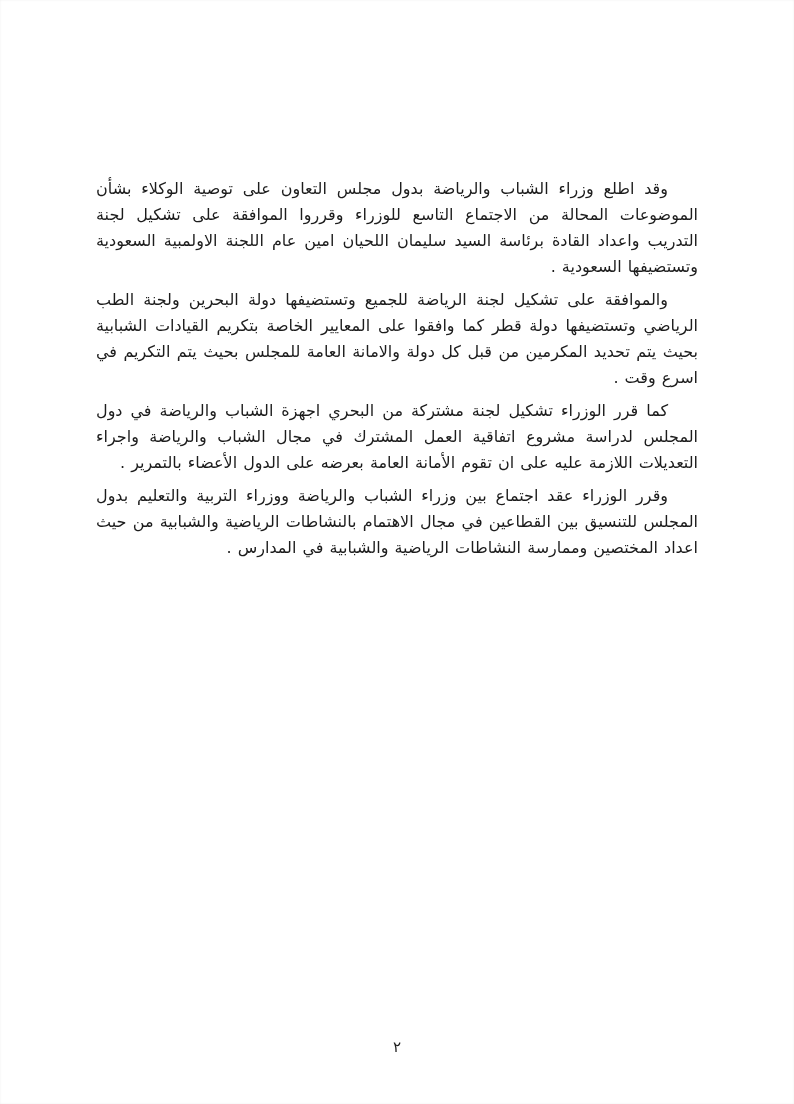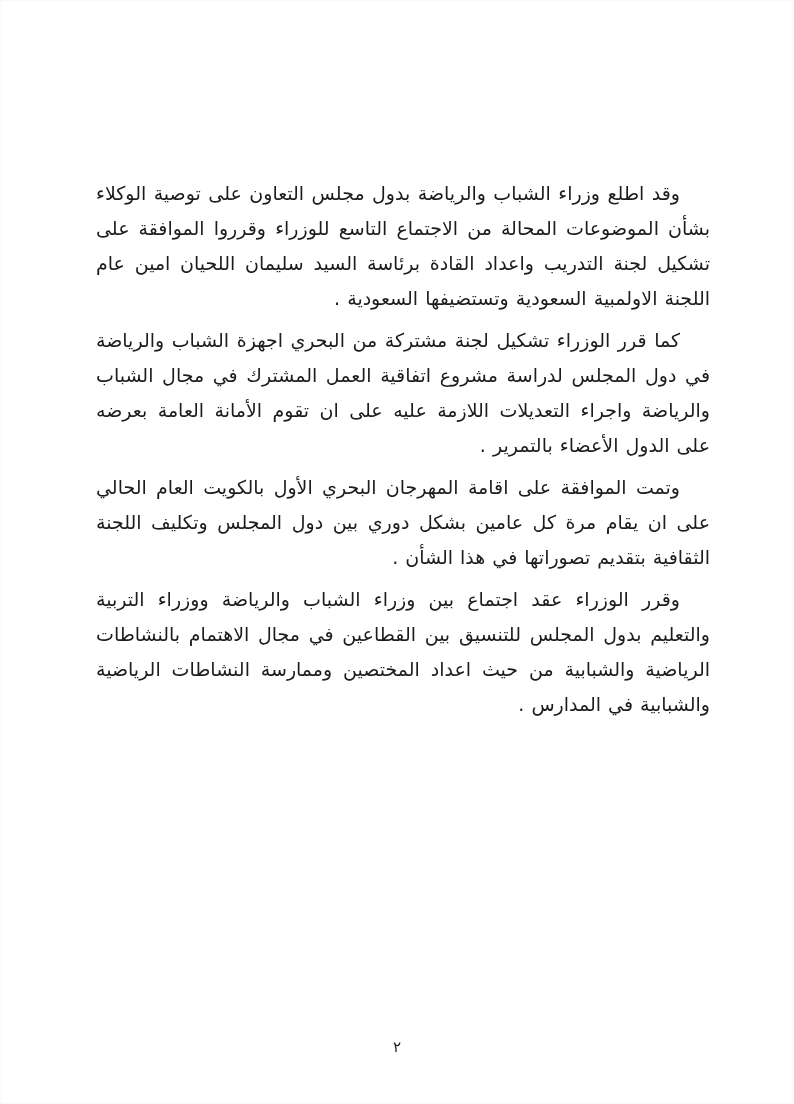--- a/index.html
+++ b/index.html
@@ -13,28 +13,28 @@
     height: 1104px;
     margin: 0 auto;
     background: #ffffff;
     box-shadow: inset 0 0 2px rgba(0,0,0,0.08);
     overflow: hidden;
     font-family: "DejaVu Sans", sans-serif;
   }
   .text-block {
     position: absolute;
     top: 176px;
-    right: 84px;
+    right: 96px;
     left: 96px;
     direction: rtl;
     unicode-bidi: embed;
     text-align: justify;
     color: #1c1c1c;
-    font-size: 19px;
-    line-height: 35px;
+    font-size: 16px;
+    line-height: 26px;
   }
   .text-block p {
     margin: 0 0 7px 0;
     text-indent: 30px;
     word-spacing: 1px;
   }
   .page-number {
     position: absolute;
     bottom: 48px;
     left: 0;
@@ -44,18 +44,18 @@
     color: #1c1c1c;
     font-size: 15px;
   }
 </style>
 </head>
 <body>
 
 <div class="scan-page">
   <div class="text-block">
     <p>وقد اطلع وزراء الشباب والرياضة بدول مجلس التعاون على توصية الوكلاء بشأن الموضوعات المحالة من الاجتماع التاسع للوزراء وقرروا الموافقة على تشكيل لجنة التدريب واعداد القادة برئاسة السيد سليمان اللحيان امين عام اللجنة الاولمبية السعودية وتستضيفها السعودية .</p>
+    <p>والموافقة على تشكيل لجنة الرياضة للجميع وتستضيفها دولة البحرين ولجنة الطب الرياضي وتستضيفها دولة قطر كما وافقوا على المعايير الخاصة بتكريم القيادات الشبابية بحيث يتم تحديد المكرمين من قبل كل دولة والامانة العامة للمجلس بحيث يتم التكريم في اسرع وقت .</p>
     <p>كما قرر الوزراء تشكيل لجنة مشتركة من البحري اجهزة الشباب والرياضة في دول المجلس لدراسة مشروع اتفاقية العمل المشترك في مجال الشباب والرياضة واجراء التعديلات اللازمة عليه على ان تقوم الأمانة العامة بعرضه على الدول الأعضاء بالتمرير .</p>
-    <p>وتمت الموافقة على اقامة المهرجان البحري الأول بالكويت العام الحالي على ان يقام مرة كل عامين بشكل دوري بين دول المجلس وتكليف اللجنة الثقافية بتقديم تصوراتها في هذا الشأن .</p>
     <p>وقرر الوزراء عقد اجتماع بين وزراء الشباب والرياضة ووزراء التربية والتعليم بدول المجلس للتنسيق بين القطاعين في مجال الاهتمام بالنشاطات الرياضية والشبابية من حيث اعداد المختصين وممارسة النشاطات الرياضية والشبابية في المدارس .</p>
   </div>
   <div class="page-number">٢</div>
 </div>
 
 </body></html>

